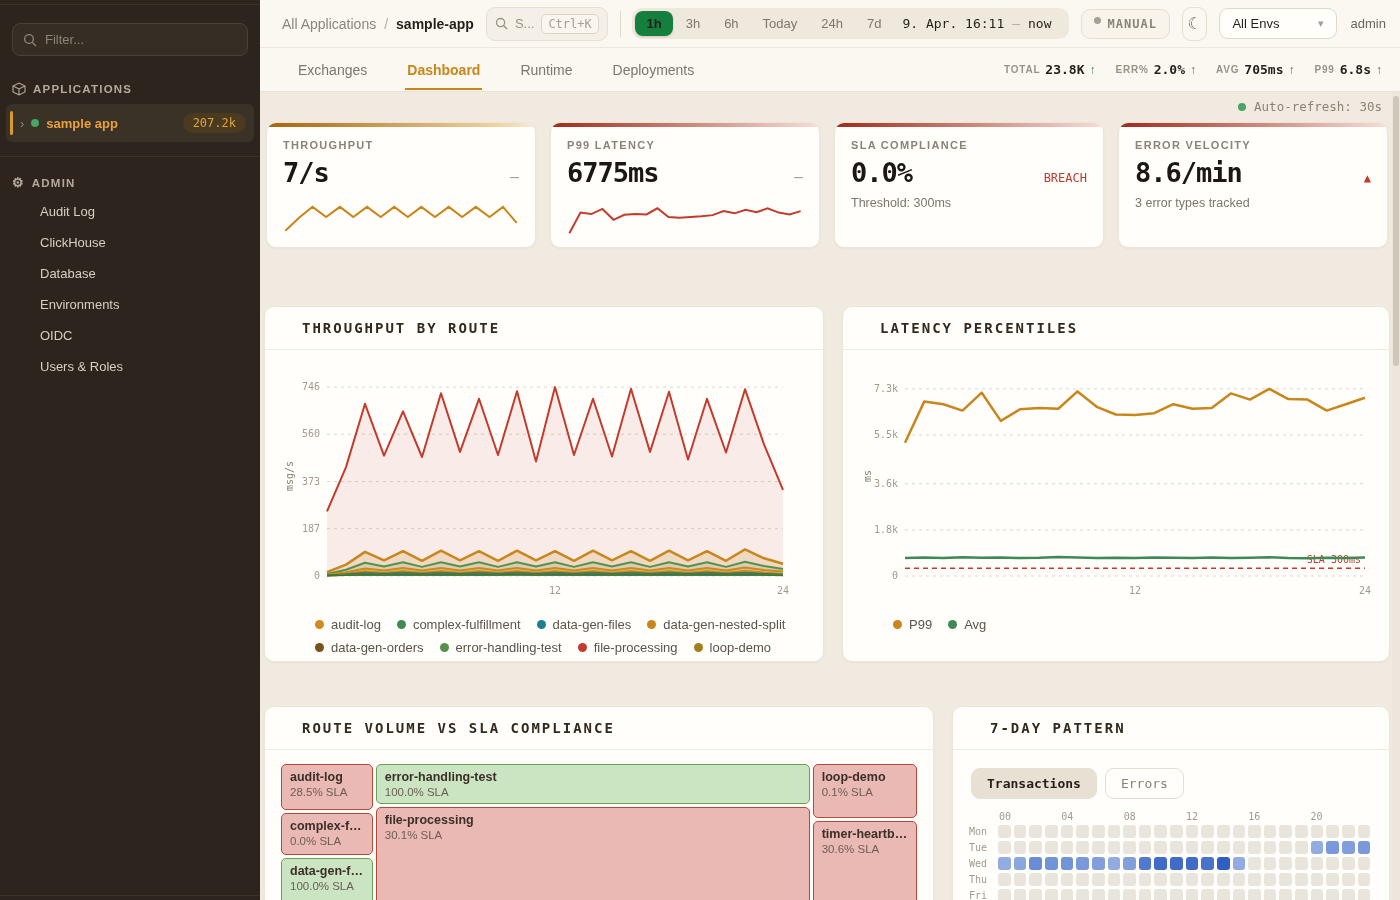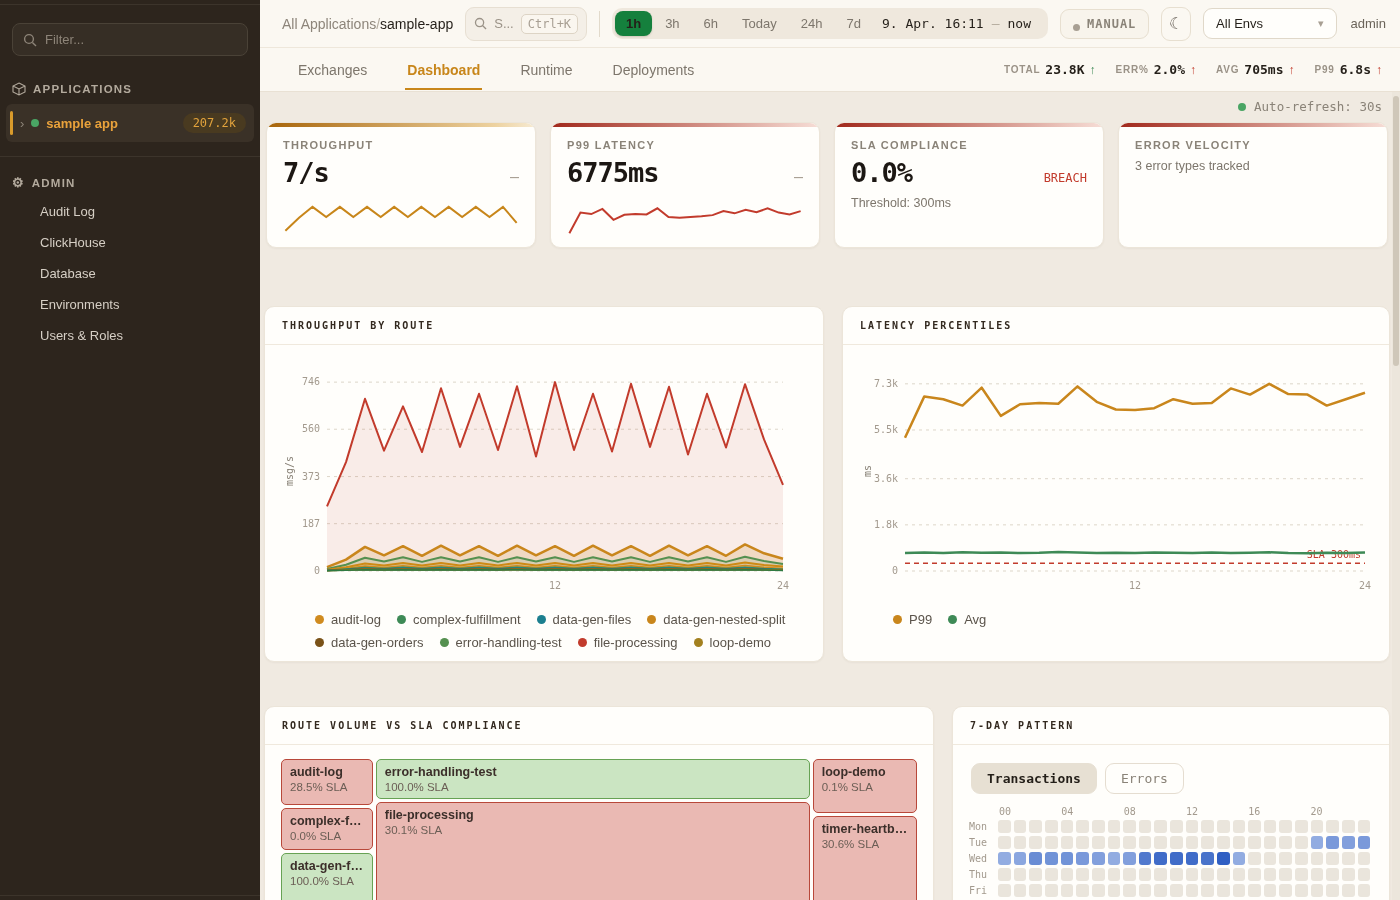--- a/index.html
+++ b/index.html
@@ -28,33 +28,33 @@
   .app-item .gdot { width:8px; height:8px; border-radius:50%; background:#4aa564; }
   .app-item .aname { color:#e9a23b; font-weight:bold; font-size:13px; flex:1; }
   .app-item .badge { font-family:"DejaVu Sans Mono", monospace; font-size:12px; color:#e2a33c; background:#493a20; border-radius:10px; padding:3px 10px; }
   .admin-item { padding:8px 12px 8px 40px; font-size:13px; color:#d6cfc5; cursor:pointer; }
   .sb-spacer { flex:1; }
   .api-docs { display:flex; align-items:center; gap:9px; padding:14px 12px 18px 26px; color:#b3aa9d; font-size:13px; cursor:pointer; }
 
   
   main { flex:1; display:flex; flex-direction:column; position:relative; min-width:0; }
   .topbar { height:48px; background:#fbf8f2; border-bottom:1px solid #eee7db; display:flex; align-items:center; gap:12px; padding:0 14px 0 22px; }
-  .crumb { display:flex; align-items:center; gap:0; font-size:14px; white-space:nowrap; }
+  .crumb { display:flex; align-items:center; gap:8px; font-size:14px; white-space:nowrap; }
   .crumb .root { color:#8d857a; }
   .crumb .sep { color:#b5ad a0; color:#b5ada0; }
-  .crumb .cur { color:#241f19; font-weight:normal; }
+  .crumb .cur { color:#241f19; font-weight:bold; }
   .searchbox { display:flex; align-items:center; gap:7px; background:#f4efe7; border:1px solid #e7dfd2; border-radius:9px; padding:6px 8px; color:#9a9287; font-size:13px; }
   .searchbox kbd { font-family:"DejaVu Sans Mono", monospace; font-size:12px; color:#a89f93; border:1px solid #ddd4c5; border-radius:5px; padding:2px 6px; background:#faf6ef; }
   .vdiv { width:1px; height:26px; background:#e2dacb; }
   .rangegroup { display:flex; align-items:center; background:#efe8dd; border-radius:10px; padding:3px; gap:2px; }
   .range { font-size:13px; color:#7d766c; padding:5px 11px; border-radius:8px; cursor:pointer; white-space:nowrap; }
   .range.active { background:#15803d; color:#241f19; font-weight:bold; box-shadow:0 1px 2px rgba(60,45,20,.18); }
   .dt { font-family:"DejaVu Sans Mono", monospace; font-size:13px; display:flex; gap:8px; padding:5px 14px 5px 8px; align-items:center; white-space:nowrap; }
   .dt .d { color:#241f19; } .dt .s { color:#b0a798; }
-  .pillbtn { display:flex; align-items:flex-end; gap:7px; border:1px solid #e7dfd0; background:#f8f4ec; border-radius:9px; padding:7px 12px; font-family:"DejaVu Sans Mono", monospace; font-size:12px; font-weight:bold; letter-spacing:1px; color:#8a8378; cursor:pointer; white-space:nowrap; }
+  .pillbtn { display:flex; align-items:flex-start; gap:7px; border:1px solid #e7dfd0; background:#f8f4ec; border-radius:9px; padding:7px 12px; font-family:"DejaVu Sans Mono", monospace; font-size:12px; font-weight:bold; letter-spacing:1px; color:#8a8378; cursor:pointer; white-space:nowrap; }
   .pillbtn .mdot { width:7px; height:7px; border-radius:50%; background:#a89f93; }
   .iconbtn { border:1px solid #e7dfd0; background:#fbf8f2; border-radius:9px; width:34px; height:34px; display:flex; align-items:center; justify-content:center; color:#5b544b; font-size:16px; cursor:pointer; }
   .envselect { display:flex; align-items:center; justify-content:space-between; border:1px solid #e0d8c9; background:#fffefb; border-radius:9px; padding:7px 12px; width:150px; font-size:13px; color:#241f19; cursor:pointer; }
   .envselect .caret { color:#a89f93; font-size:11px; }
   .username { font-size:13px; color:#6b645a; margin-left:2px; }
 
   
   .tabbar { height:44px; background:#fbf8f2; border-bottom:1px solid #e9e1d4; display:flex; align-items:center; padding:0 18px 0 36px; }
   .tab { font-size:14px; color:#7d766c; padding:12px 2px 10px 2px; margin-right:36px; cursor:pointer; border-bottom:2px solid transparent; }
   .tab.active { color:#c8861a; font-weight:bold; border-bottom-color:#c8861a; }
@@ -82,21 +82,21 @@
   .kdelta.bad { color:#c23b2c; }
   .kpi .ksub { font-size:12.5px; color:#7d766c; margin-top:8px; }
   .kpi .kspark { margin-top:auto; }
   .kpi .kspark svg { display:block; width:100%; height:42px; }
 
   .row { display:flex; gap:18px; }
   .charts-row { margin-top:56px; }
   .bottom-row { margin-top:44px; }
   .panel { background:#fffefb; border:1px solid #ece5d9; border-radius:10px; box-shadow:0 1px 2px rgba(80,60,30,.05); overflow:hidden; }
   .panel-head { padding:13px 17px; border-bottom:1px solid #f0e9dd; }
-  .panel-head h3 { font-family:"DejaVu Sans Mono", monospace; font-size:10px; font-weight:bold; letter-spacing:2px; color:#33291f; }
+  .panel-head h3 { font-family:"DejaVu Sans Mono", monospace; font-size:14px; font-weight:bold; letter-spacing:2px; color:#33291f;margin-left:20px; }
   .panel-body { padding:14px 16px 12px 16px; }
   .p-throughput { width:560px; height:356px; }
   .p-latency { flex:1; height:356px; }
   .p-treemap { width:670px; height:250px; }
   .p-pattern { flex:1; height:250px; }
 
   .legend { display:flex; flex-wrap:wrap; gap:6px 16px; padding:10px 4px 0 34px; font-size:13px; color:#5b544b; }
   .legend .li { display:flex; align-items:center; gap:7px; line-height:17px; }
   .legend .ldot { width:9px; height:9px; border-radius:50%; }
 
@@ -155,20 +155,21 @@
     <div class="sb-divider" style="margin-top:12px;"></div>
     <div class="sb-section">
       <span class="gicon">⚙</span>
       <span>ADMIN</span>
     </div>
     <nav id="admin-list">
         <div class="admin-item">Audit Log</div>
         <div class="admin-item">ClickHouse</div>
         <div class="admin-item">Database</div>
         <div class="admin-item">Environments</div>
+        <div class="admin-item">OIDC</div>
         <div class="admin-item">Users &amp; Roles</div>
       </nav>
     <div class="sb-spacer"></div>
     <div class="sb-divider"></div>
   </aside>
 
   <main>
     <header class="topbar">
       <div class="crumb">
         <span class="root">All Applications</span>
@@ -289,20 +290,24 @@
                 <span class="kval">0.0%</span>
                 <span class="kdelta bad">BREACH</span>
               </div>
               <div class="ksub">Threshold: 300ms</div>
             </div>
           </div>
           <div class="kpi">
             <div class="grad red"></div>
             <div class="kbody">
               <div class="klabel">ERROR VELOCITY</div>
+              <div class="kval-row">
+                <span class="kval">8.6/min</span>
+                <span class="kdelta bad">▲</span>
+              </div>
               <div class="ksub">3 error types tracked</div>
             </div>
           </div>
         </div>
 
       <div class="row charts-row">
         <section class="panel p-throughput">
           <div class="panel-head">
               <h3>THROUGHPUT BY ROUTE</h3>
             </div>

